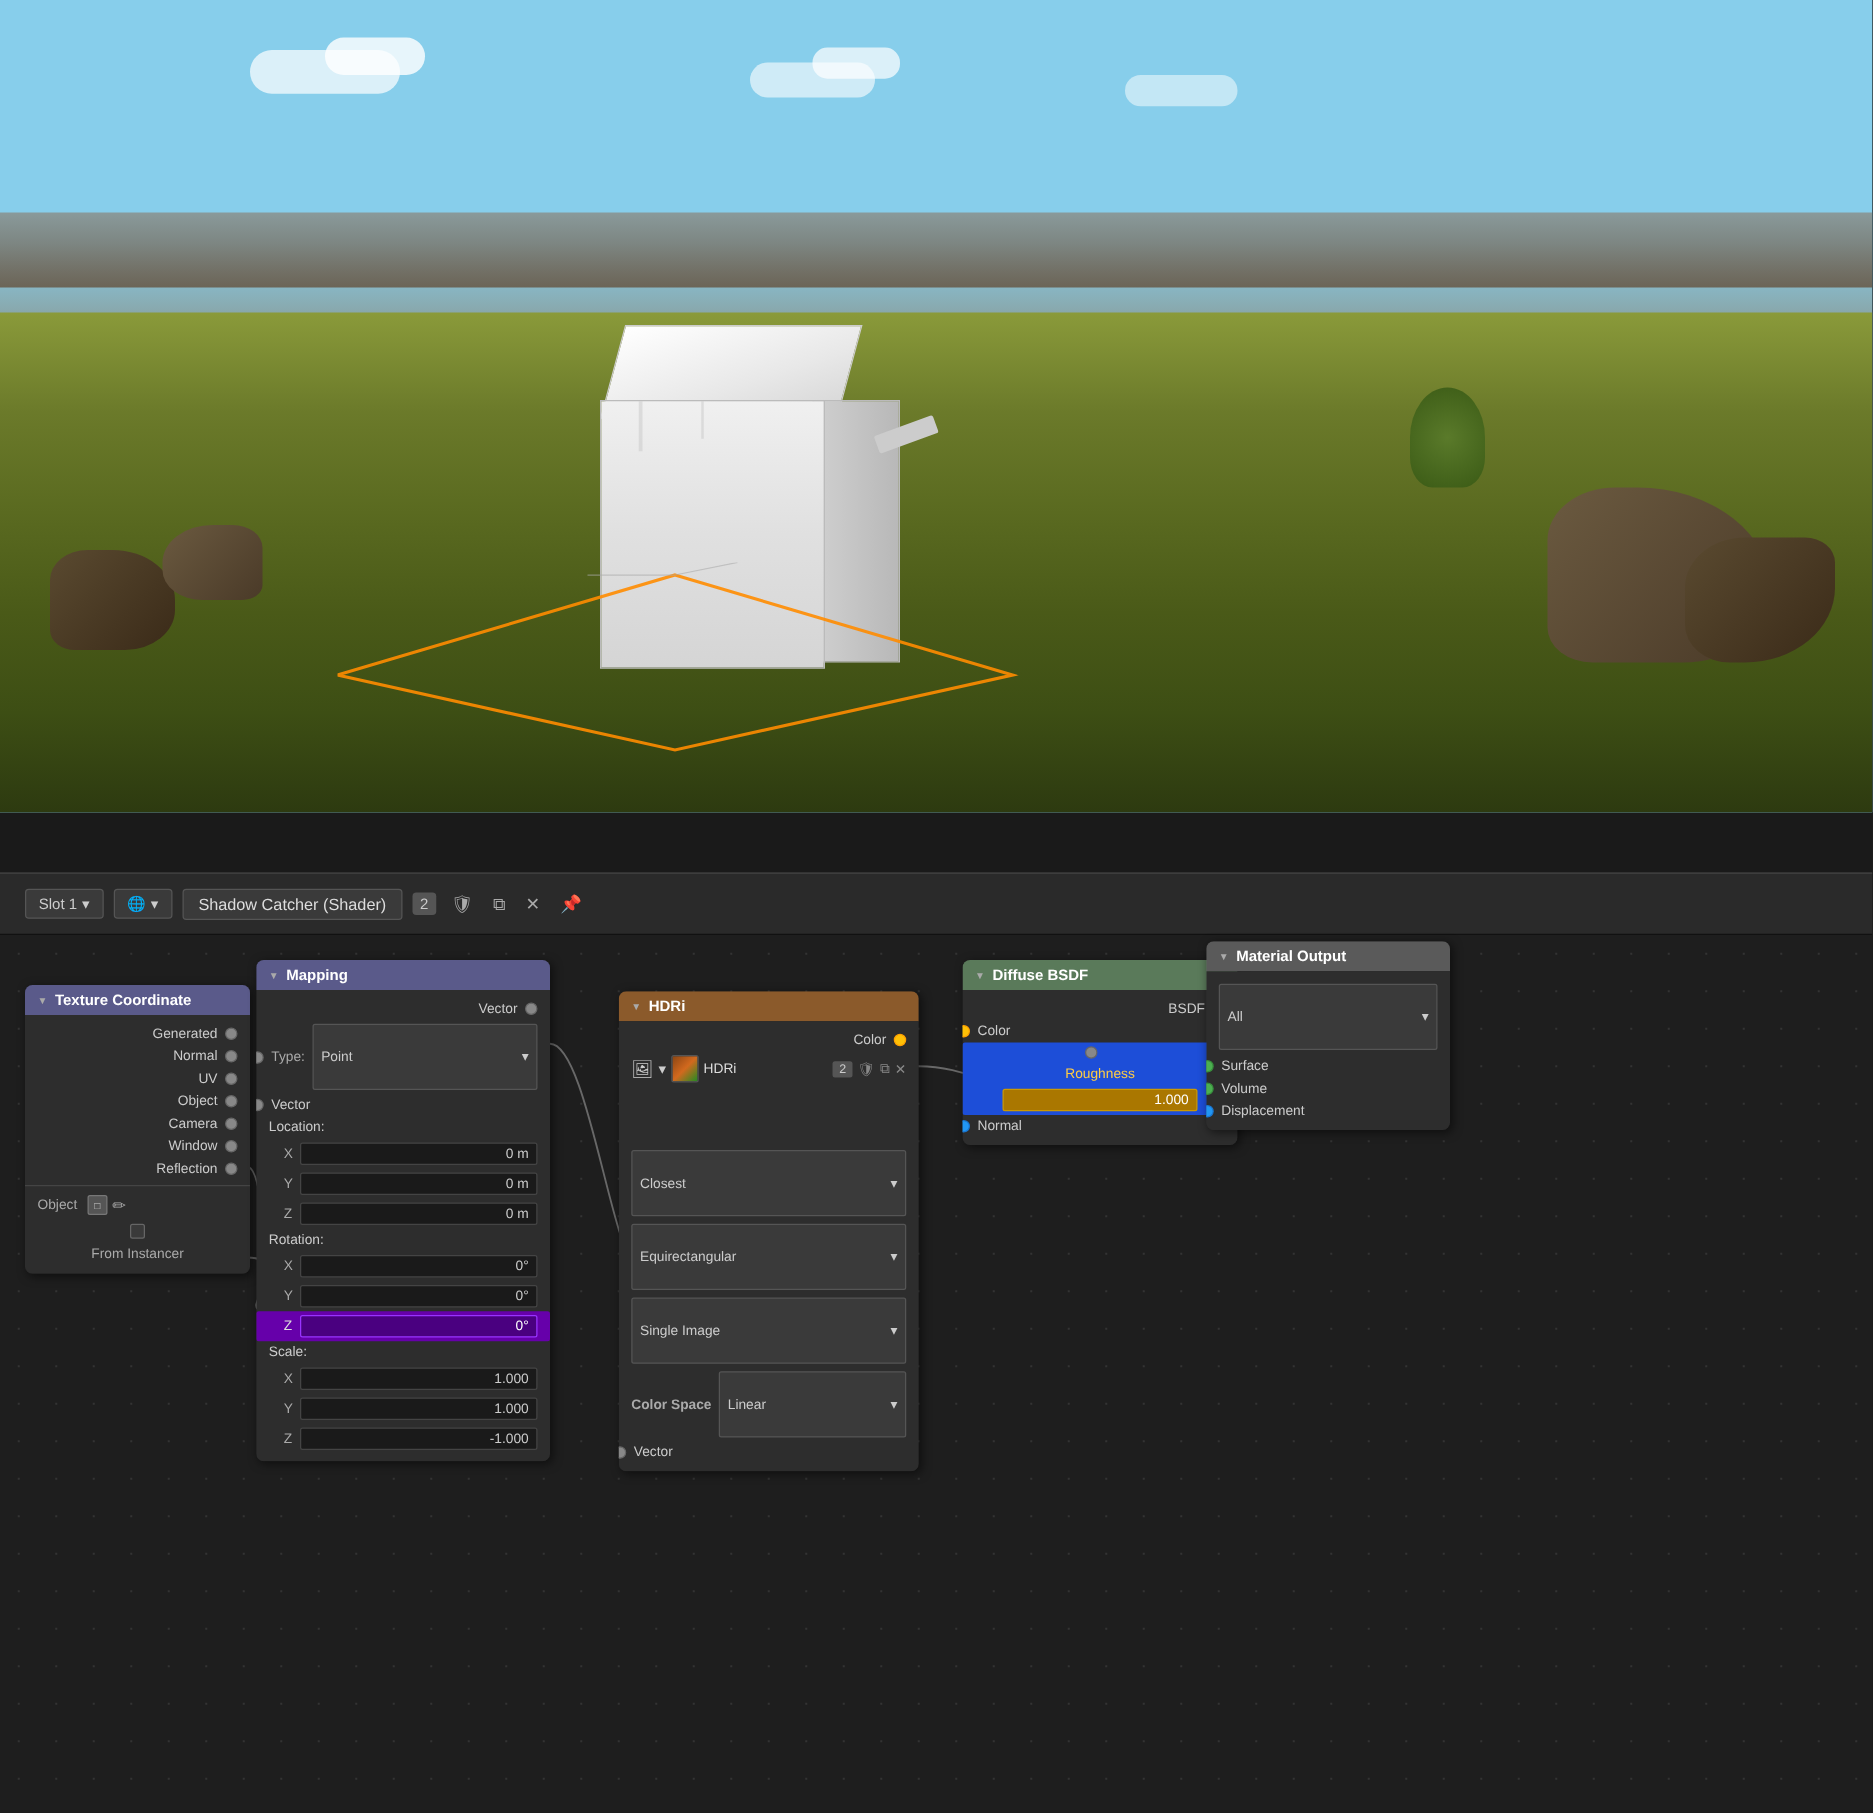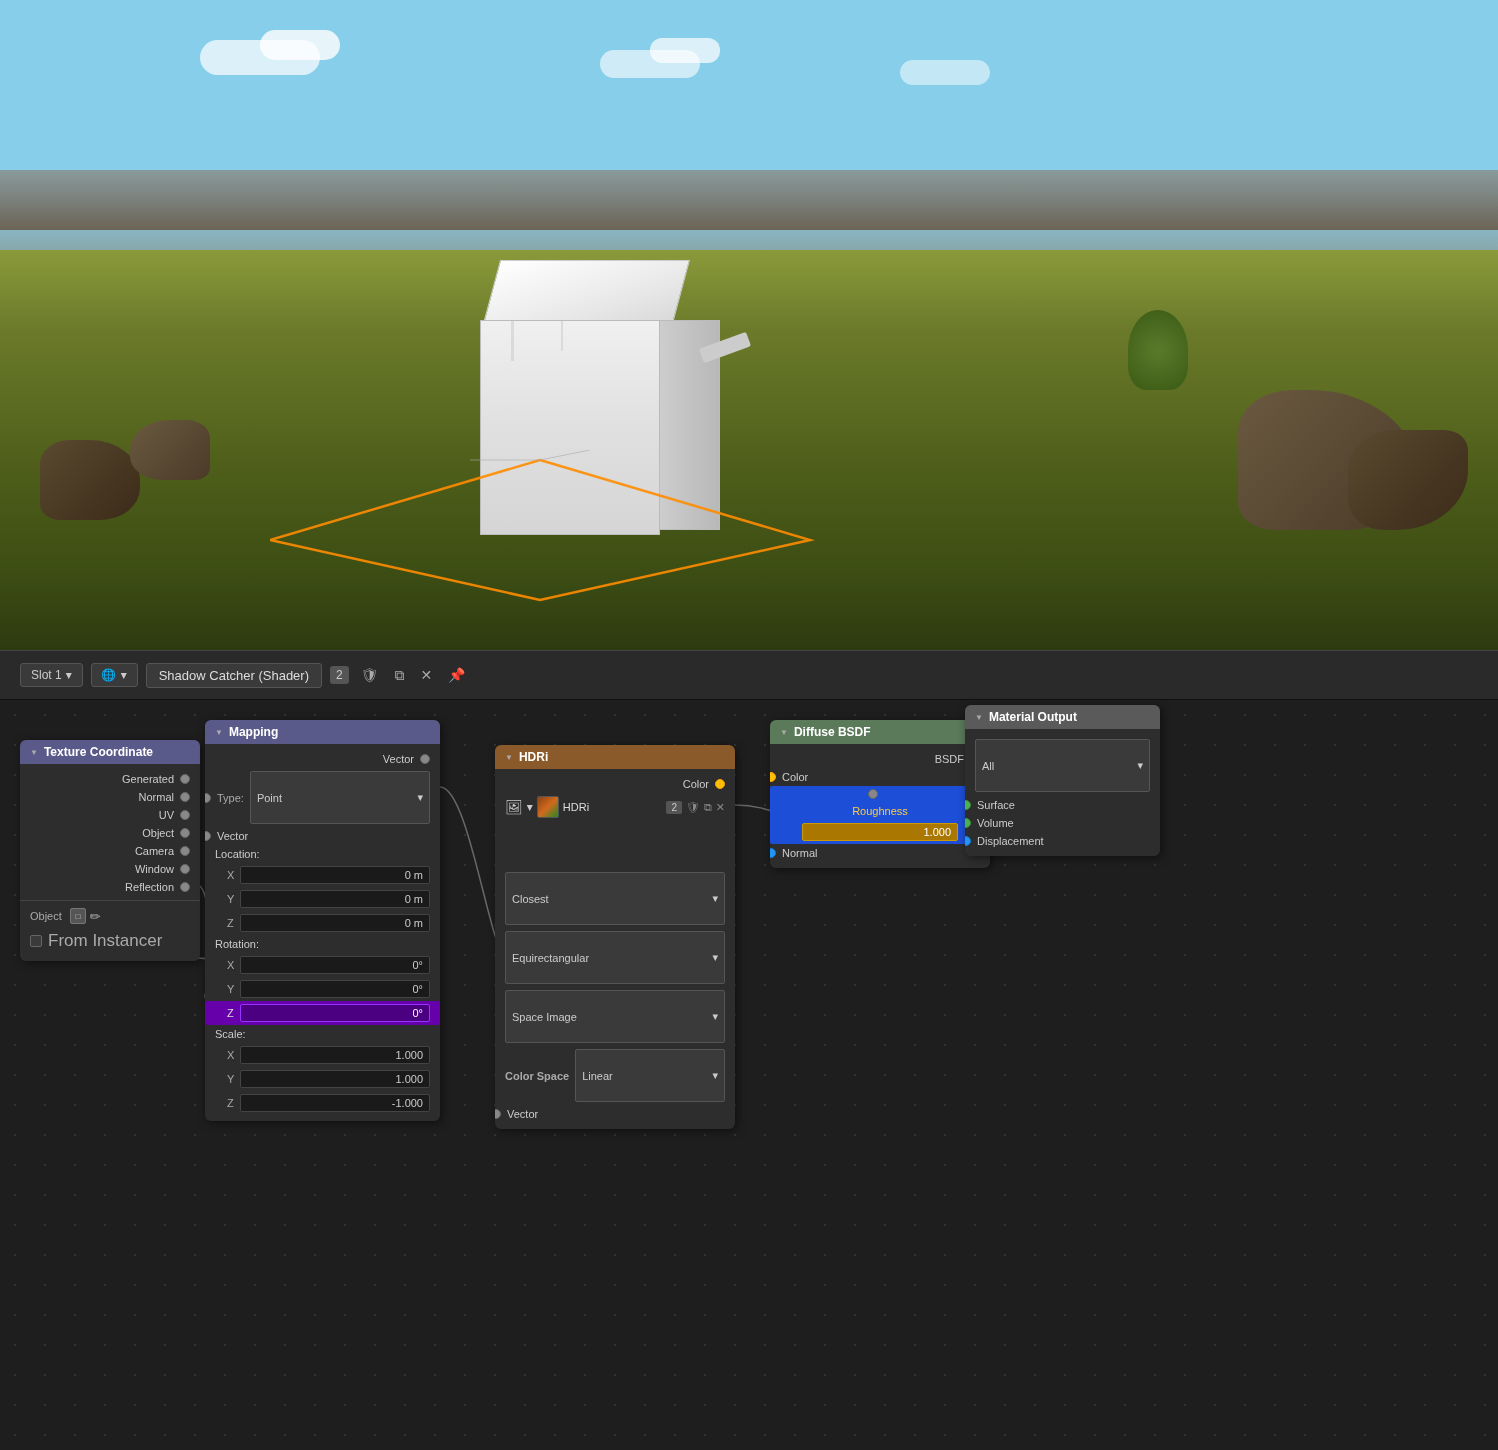--- a/index.html
+++ b/index.html
@@ -67,20 +67,21 @@
     #toolbar {
       width: 1498px;
       height: 50px;
       background: #2a2a2a;
       display: flex;
       align-items: center;
       padding: 0 20px;
       gap: 8px;
       border-top: 1px solid #444;
       border-bottom: 1px solid #111;
+      margin-top: 48px;
     }
 
     .toolbar-btn {
       background: #3a3a3a;
       border: 1px solid #555;
       color: #ccc;
       padding: 4px 10px;
       border-radius: 3px;
       cursor: pointer;
       font-size: 12px;
@@ -329,22 +330,23 @@
       font-size: 11px;
       color: #888;
       cursor: pointer;
     }
 
     .checkbox-row {
       display: flex;
       align-items: center;
       gap: 6px;
       padding: 4px 10px;
-      font-size: 17px;
+      font-size: 11px;
       color: #aaa;
+      flex-direction: column;
     }
 
     .checkbox-sq {
       width: 12px;
       height: 12px;
       background: #3a3a3a;
       border: 1px solid #666;
       border-radius: 2px;
     }
 
@@ -611,21 +613,21 @@
         </div>
       </div>
       <div class="node-row">
         <div class="select-val" style="width:100%;">
           <span>Equirectangular</span>
           <span>▾</span>
         </div>
       </div>
       <div class="node-row">
         <div class="select-val" style="width:100%;">
-          <span>Space Image</span>
+          <span>Single Image</span>
           <span>▾</span>
         </div>
       </div>
       <div class="node-row">
         <span style="color:#aaa;font-weight:bold;">Color Space</span>
         <div class="select-val">
           <span>Linear</span>
           <span>▾</span>
         </div>
       </div>

